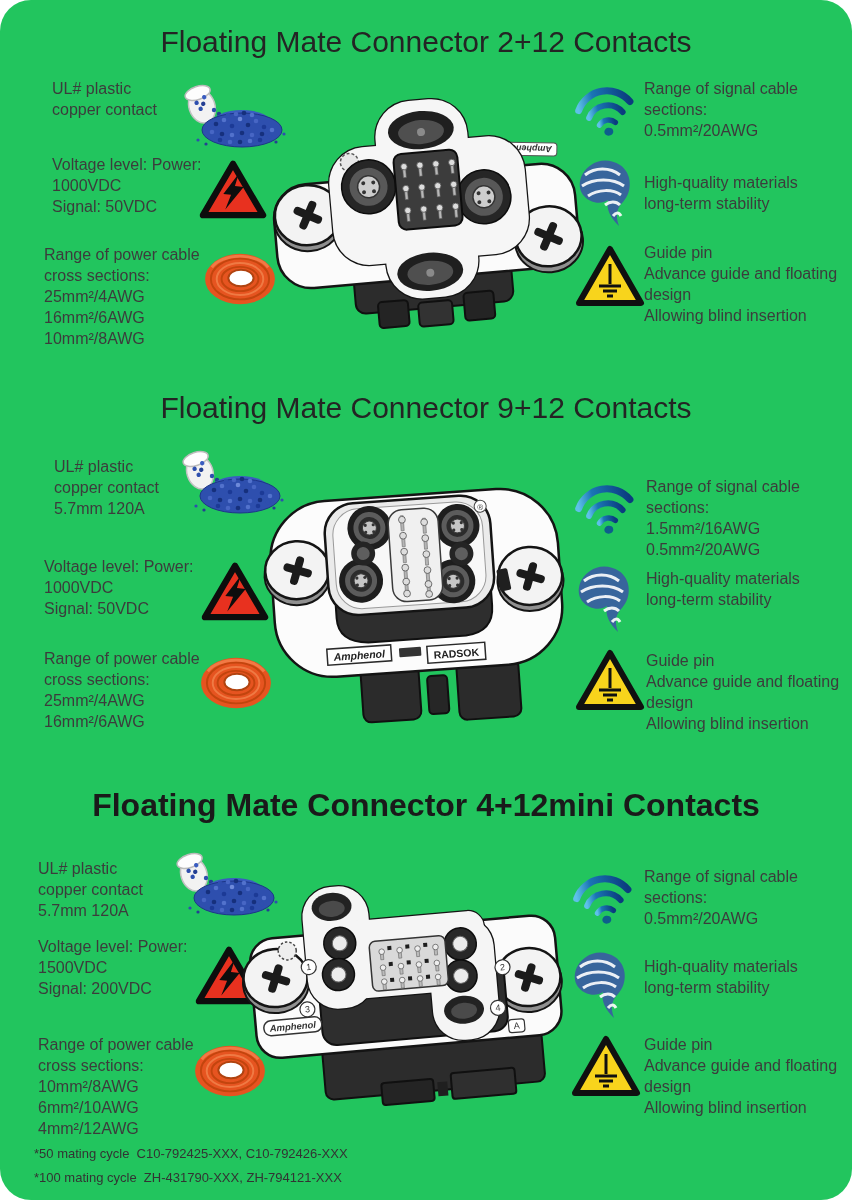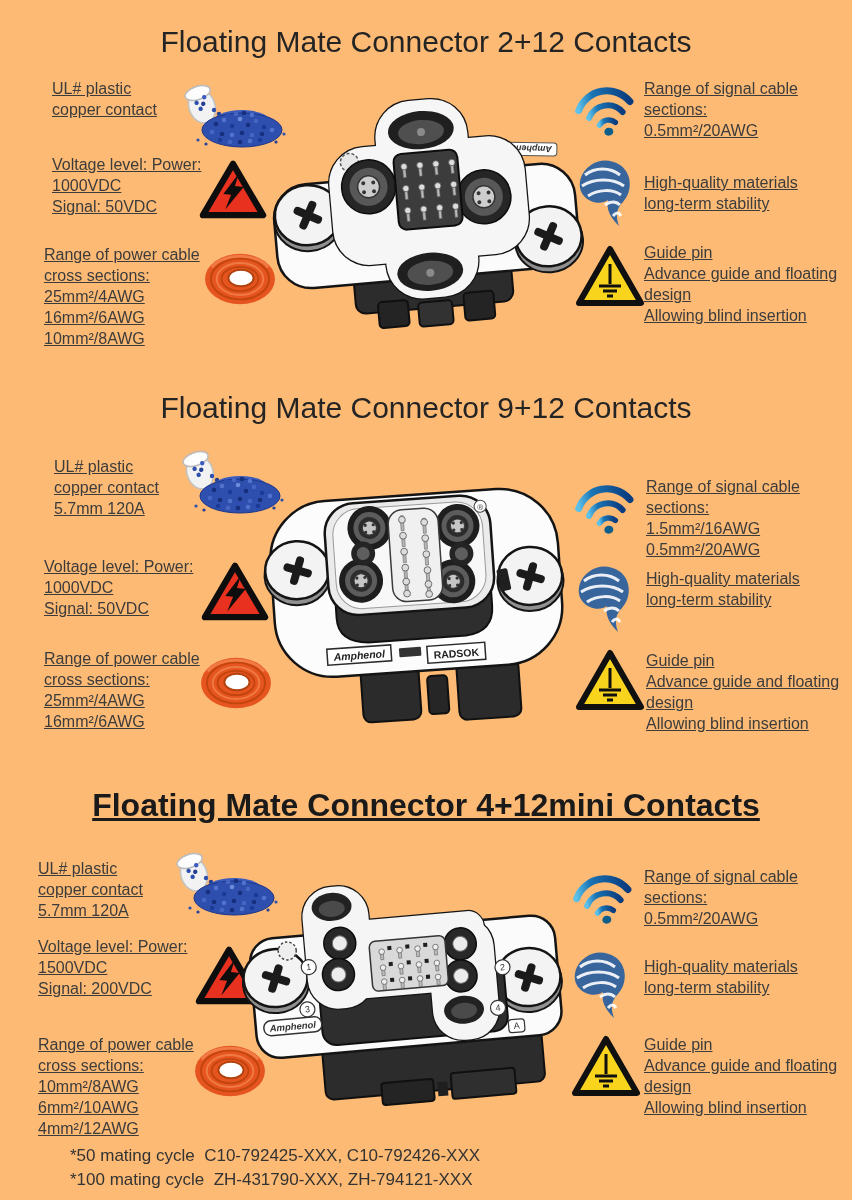--- a/index.html
+++ b/index.html
@@ -1,23 +1,23 @@
 <!DOCTYPE html>
 <html><head>
 <meta charset="utf-8">
 <style>
   html,body{margin:0;padding:0;background:#ffffff;}
-  .page{position:relative;width:852px;height:1200px;background:#fdba74;overflow:hidden;
-        font-family:"Liberation Sans",sans-serif;}
+  .page{position:relative;width:852px;height:1200px;background:#22c55e;overflow:hidden;
+        font-family:"Liberation Sans",sans-serif;border-radius:31px;}
   .abs{position:absolute;}
   .title{position:absolute;left:0;width:100%;text-align:center;font-size:30px;
          font-weight:400;color:#242424;}
-  .title.bold{font-weight:700;font-size:32px;color:#1a1a1a;text-decoration:underline;}
-  .feat{position:absolute;font-size:16px;line-height:1.32;color:#3c3c3c;white-space:pre-line;text-decoration:underline;}
-  .foot{position:absolute;font-size:17px;color:#333333;white-space:pre;margin-left:36px;}
+  .title.bold{font-weight:700;font-size:32px;color:#1a1a1a;}
+  .feat{position:absolute;font-size:16px;line-height:1.32;color:#3c3c3c;white-space:pre-line;}
+  .foot{position:absolute;font-size:13px;color:#333333;white-space:pre;}
   svg{display:block;overflow:visible;}
   svg text{font-family:"Liberation Sans",sans-serif;}
 </style>
 </head>
 <body>
 
 <div class="page">
 
   <svg width="0" height="0" style="position:absolute" aria-hidden="true">
     <defs>

